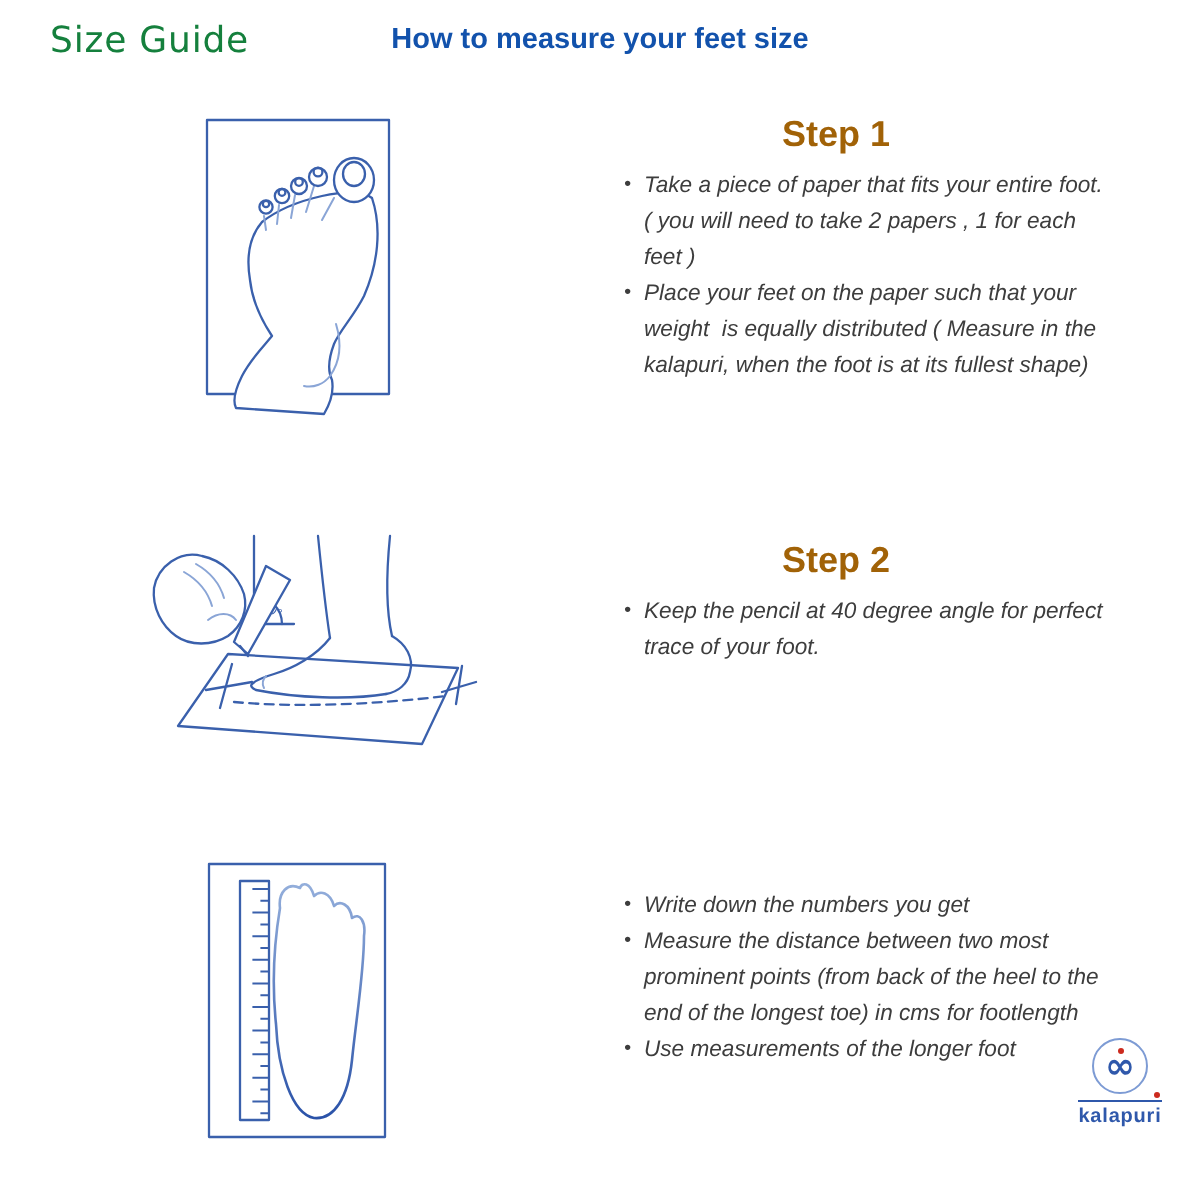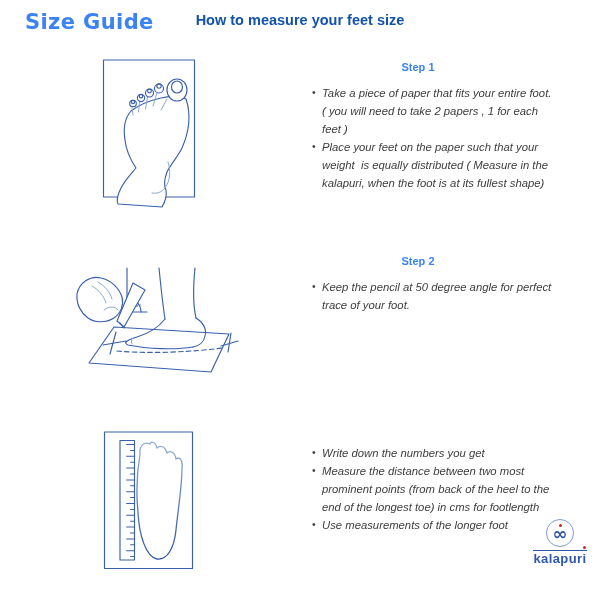--- a/index.html
+++ b/index.html
@@ -2,36 +2,35 @@
 <html><head>
 <meta charset="utf-8">
 <style>
   html,body{margin:0;padding:0;}
   body{
     width:600px;height:600px;position:relative;background:#ffffff;
     font-family:"Liberation Sans", sans-serif;overflow:hidden;
   }
   .size-guide-label{
     position:absolute;left:25px;top:10px;
-    font-size:21px;color:#3b82f6;letter-spacing:.4px;
+    font-size:18px;color:#15803d;letter-spacing:.4px;
     font-family:"DejaVu Sans", sans-serif;
-    font-weight:bold;
   }
   .page-title{
     position:absolute;left:0;top:12px;width:548px;box-sizing:border-box;
     padding-left:52px;text-align:center;
     font-weight:bold;font-size:14.5px;color:#1252ac;
   }
   .step-text{position:absolute;left:303px;width:268px;}
   #step1-text{top:57px;}
-  #step2-text{top:251px;}
+  #step2-text{top:270px;}
   #step3-text{top:437px;}
   .step-heading{
     text-align:center;padding-right:38px;height:20px;line-height:20px;
-    font-weight:bold;font-size:11px;color:#3b82f6;
+    font-weight:bold;font-size:18px;color:#a16207;
   }
   ul.bullets{list-style:none;margin:7px 0 0 0;padding:0 0 0 19px;font-style:italic;}
   ul.bullets li{
     position:relative;font-size:11.3px;line-height:18px;color:#3d3d3d;
     white-space:pre-wrap;
   }
   ul.bullets li::before{
     content:"\2022";position:absolute;left:-10px;top:0;
     font-size:10px;color:#3d3d3d;
   }
@@ -48,21 +47,21 @@
     display:block;font-size:18px;font-weight:bold;color:#2f58ab;
     line-height:27px;font-family:"DejaVu Sans", sans-serif;
   }
   .logo-red-dot{
     position:absolute;width:3.5px;height:3.5px;background:#cc2a1e;
     border-radius:50%;top:3.5px;left:50%;margin-left:-1.5px;
   }
   .logo-text{
     display:inline-block;position:relative;margin-top:3px;
     border-top:1.8px solid #2f58ab;padding-top:0.5px;
-    font-weight:bold;font-size:13px;line-height:13px;color:#2f58ab;
+    font-weight:bold;font-size:10px;line-height:13px;color:#2f58ab;
     letter-spacing:.4px;
   }
   .logo-text .i-dot{
     position:absolute;top:-5px;right:1px;width:3px;height:3px;
     background:#cc2a1e;border-radius:50%;
   }
   svg .ln{fill:none;stroke:#3a60ac;stroke-width:1.15;stroke-linecap:round;stroke-linejoin:round;}
   svg .lnw{fill:#ffffff;stroke:#3a60ac;stroke-width:1.15;stroke-linecap:round;stroke-linejoin:round;}
   svg .lt{fill:none;stroke:#8aa5d6;stroke-width:1;stroke-linecap:round;}
 </style>
@@ -149,21 +148,21 @@
 feet )</li>
       <li>Place your feet on the paper such that your
 weight  is equally distributed ( Measure in the
 kalapuri, when the foot is at its fullest shape)</li>
     </ul>
 </div>
 
 <div id="step2-text" class="step-text">
   <div class="step-heading">Step 2</div>
   <ul class="bullets">
-      <li>Keep the pencil at 50 degree angle for perfect
+      <li>Keep the pencil at 40 degree angle for perfect
 trace of your foot.</li>
     </ul>
 </div>
 
 <div id="step3-text" class="step-text">
   <ul class="bullets">
       <li>Write down the numbers you get</li>
       <li>Measure the distance between two most
 prominent points (from back of the heel to the
 end of the longest toe) in cms for footlength</li>

